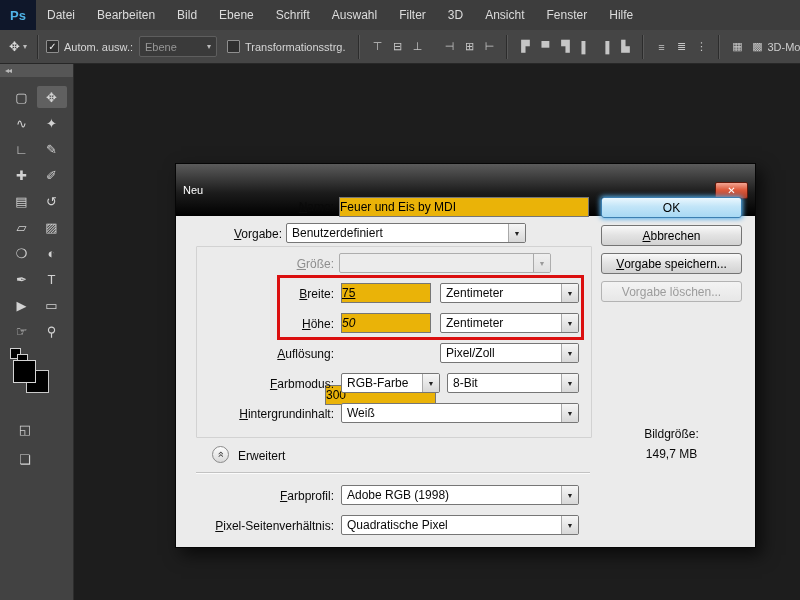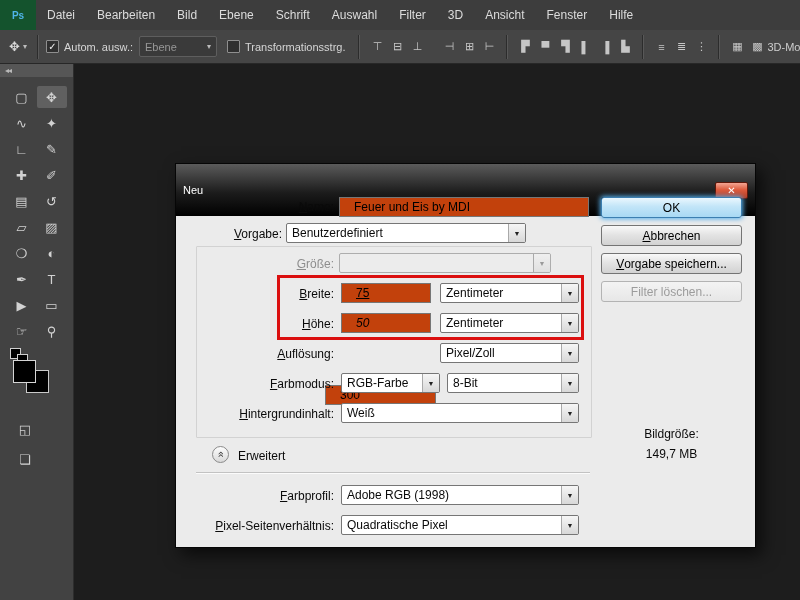--- a/index.html
+++ b/index.html
@@ -3,22 +3,22 @@
 <meta charset="utf-8">
 <style>
   html,body{margin:0;padding:0}
   body{width:800px;height:600px;position:relative;overflow:hidden;background:#1d1d1d;
        font-family:"Liberation Sans",sans-serif;-webkit-font-smoothing:antialiased}
   u{text-decoration:underline}
 
   
   .menubar{position:absolute;top:0;left:0;right:0;height:30px;background:#3d3d3d;
            border-bottom:1px solid #2a2a2a;display:flex;align-items:center;z-index:5}
-  .ps-badge{width:36px;height:30px;background:#14532d;color:#4fb4e8;font-weight:bold;
-            font-size:10px;display:flex;align-items:center;justify-content:center}
+  .ps-badge{width:36px;height:30px;background:#0f172a;color:#4fb4e8;font-weight:bold;
+            font-size:13px;display:flex;align-items:center;justify-content:center}
   .menu-item{padding:0 11px;height:30px;line-height:30px;font-size:12px;color:#dcdcdc;cursor:default}
 
   
   .optionsbar{position:absolute;top:30px;left:0;right:0;height:34px;background:#454545;
               border-bottom:1px solid #272727;display:flex;align-items:center;
               font-size:11px;color:#d6d6d6;z-index:5;padding:0 6px;box-sizing:border-box}
   .obar-sep{width:1px;height:24px;background:#2c2c2c;border-right:1px solid #585858;margin:0 7px;flex:none}
   .obar-toolpreset{display:flex;align-items:center;color:#d8d8d8;font-size:13px;gap:3px;padding:0 3px}
   .obar-dd-arrow{font-size:8px;color:#bbb}
   .pscheck{width:11px;height:11px;border:1px solid #8f8f8f;background:#2f2f2f;margin-right:5px;
@@ -59,22 +59,22 @@
           border:1px solid #060606;box-shadow:6px 7px 16px rgba(0,0,0,.65);z-index:10;
           font-size:12px;color:#0a0a0a;box-sizing:border-box}
   .titlebar{height:20px;background:linear-gradient(180deg,#5b5b5b 0%,#1c1c1c 55%,#000 100%);
             display:flex;align-items:center;padding:16px 7px;color:#fff;font-size:11px}
   .close-btn{margin-left:auto;width:31px;height:15px;border-radius:2px;color:#fff;font-size:10px;
              background:linear-gradient(180deg,#f3a592 0%,#dd5b3d 45%,#b53a20 100%);
              border:1px solid #5f1709;display:flex;align-items:center;justify-content:center;cursor:default}
   .client{position:absolute;top:20px;left:0;right:0;bottom:0}
   .dlg-label{position:absolute;height:15px;text-align:right;white-space:nowrap}
   .dlg-label.disabled{color:#8d8d8d}
-  .dlg-input{position:absolute;height:20px;border:1px solid #767676;background:#c2410c;
-             font:12px "Liberation Sans",sans-serif;padding:0 14px;box-sizing:border-box;color:#000}
+  .dlg-input{position:absolute;height:20px;border:1px solid #767676;background:#eab308;
+             font:12px "Liberation Sans",sans-serif;padding:0 0;box-sizing:border-box;color:#000}
   .combo{position:absolute;height:20px;border:1px solid #767676;border-radius:2px;background:#fff;
          display:flex;align-items:center;padding-left:5px;box-sizing:border-box;cursor:default;overflow:hidden}
   .combo::after{content:"▼";margin-left:auto;width:16px;align-self:stretch;flex:none;
                 background:linear-gradient(180deg,#f6f6f6,#d8d8d8);border-left:1px solid #a9a9a9;
                 display:flex;align-items:center;justify-content:center;font-size:7px;color:#222}
   .combo.disabled{background:#ececec;border-color:#adadad;color:#999}
   .combo.disabled::after{color:#9a9a9a;background:linear-gradient(180deg,#efefef,#e0e0e0)}
   .btn{position:absolute;height:21px;border:1px solid #747474;border-radius:3px;box-sizing:border-box;
        background:linear-gradient(180deg,#f9f9f9 0%,#e4e4e4 45%,#d2d2d2 100%);
        display:flex;align-items:center;justify-content:center;font-size:12px;color:#000;cursor:default}
@@ -210,21 +210,21 @@
 
     <div class="dlg-label disabled" style="left:10px;width:148px;top:73px"><u>G</u>röße:</div>
     <div class="combo disabled" style="left:163px;top:69px;width:212px"></div>
     <div class="btn" style="left:425px;top:69px;width:141px"><u>V</u>orgabe speichern...</div>
 
     <div class="dlg-label" style="left:10px;width:148px;top:103px"><u>B</u>reite:</div>
     <input class="dlg-input" style="left: 165px; top: 99px; width: 90px; text-decoration: underline;" value="75">
     <div class="combo" style="left:264px;top:99px;width:139px">
       <span>Zentimeter</span>
     </div>
-    <div class="btn disabled" style="left:425px;top:97px;width:141px">Filter löschen...</div>
+    <div class="btn disabled" style="left:425px;top:97px;width:141px">Vorgabe löschen...</div>
 
     <div class="dlg-label" style="left:10px;width:148px;top:133px"><u>H</u>öhe:</div>
     <input class="dlg-input" style="left: 165px; top: 129px; width: 90px; font-style: italic;" value="50">
     <div class="combo" style="left:264px;top:129px;width:139px">
       <span>Zentimeter</span>
     </div>
 
     <div class="dlg-label" style="left:10px;width:148px;top:163px"><u>A</u>uflösung:</div>
     <input class="dlg-input" style="left: 149px; top: 159px; width: 111px; margin-top: 42px;" value="300">
     <div class="combo" style="left:264px;top:159px;width:139px">

